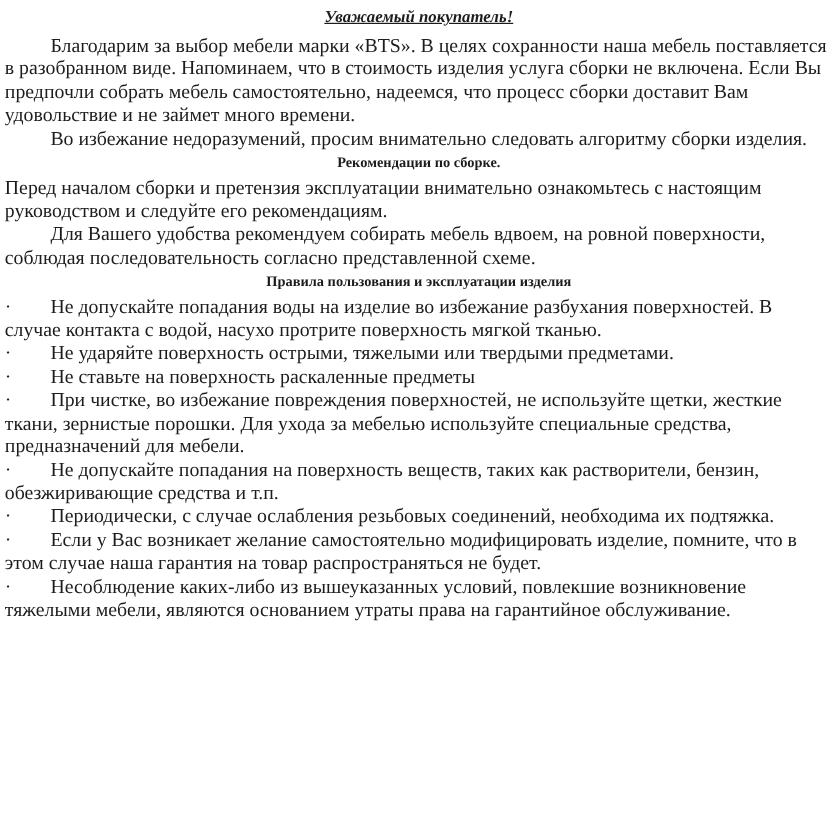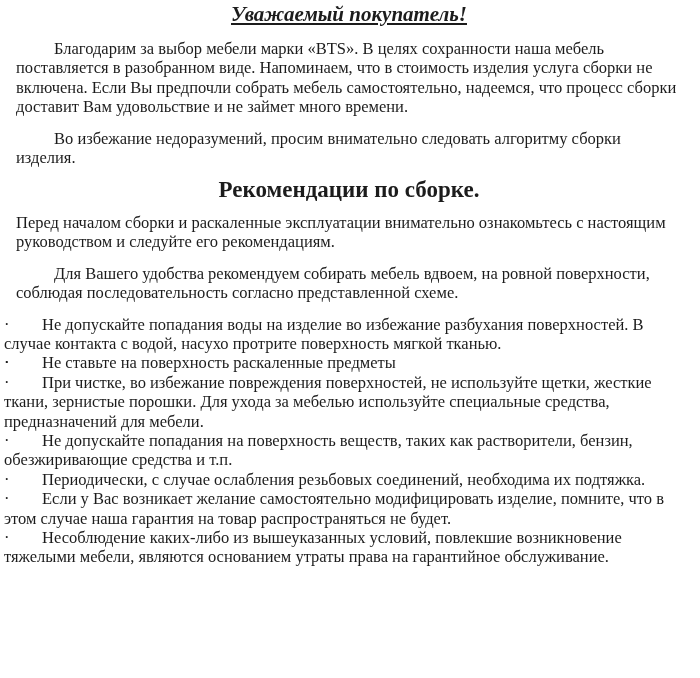--- a/index.html
+++ b/index.html
@@ -15,35 +15,35 @@
     background: #ffffff;
     color: #1c1c1c;
     font-family: "Liberation Serif", "DejaVu Serif", serif;
     font-size: 16.5px;
     line-height: 19.4px;
     overflow: hidden;
   }
   .doc-title {
     margin: 0 0 1px 0;
     text-align: center;
-    font-size: 21px;
+    font-size: 14px;
     line-height: 25px;
     font-weight: bold;
     font-style: italic;
     text-decoration: underline;
   }
   .section-heading {
     margin: 0;
     text-align: center;
-    font-size: 23px;
+    font-size: 12px;
     line-height: 21.5px;
     font-weight: bold;
   }
   p.body-par {
-    margin: 12px;
+    margin: 0;
     text-align: left;
   }
   p.indent {
     text-indent: 38px;
   }
   p.bullet-par {
     margin: 0;
     position: relative;
     text-indent: 38px;
   }
@@ -61,32 +61,33 @@
 
   <h1 class="doc-title">Уважаемый покупатель!</h1>
 
   <p class="body-par indent">Благодарим за выбор мебели марки «BTS». В целях сохранности наша мебель поставляется в разобранном виде. Напоминаем, что в стоимость изделия услуга сборки не включена. Если Вы предпочли собрать мебель самостоятельно, надеемся, что процесс сборки доставит Вам удовольствие и не займет много времени.</p>
 
 
   <p class="body-par indent">Во избежание недоразумений, просим внимательно следовать алгоритму сборки изделия.</p>
 
   <h2 class="section-heading">Рекомендации по сборке.</h2>
 
-  <p class="body-par">Перед началом сборки и раскаленные эксплуатации внимательно ознакомьтесь с настоящим руководством и следуйте его рекомендациям.</p>
+  <p class="body-par">Перед началом сборки и претензия эксплуатации внимательно ознакомьтесь с настоящим руководством и следуйте его рекомендациям.</p>
 
   <p class="body-par indent">Для Вашего удобства рекомендуем собирать мебель вдвоем, на ровной поверхности, соблюдая последовательность согласно представленной схеме.</p>
 
+  <h2 class="section-heading">Правила пользования и эксплуатации изделия</h2>
 
 
   <p class="bullet-par">
     <span class="bullet-marker">·</span><span>Не допускайте попадания воды на изделие во избежание разбухания поверхностей. В случае контакта с водой, насухо протрите поверхность мягкой тканью.</span>
   </p>
 
   <p class="bullet-par">
-    <span class="bullet-marker">·</span>
+    <span class="bullet-marker">·</span><span>Не ударяйте поверхность острыми, тяжелыми или твердыми предметами.</span>
   </p>
 
   <p class="bullet-par">
     <span class="bullet-marker">·</span><span>Не ставьте на поверхность раскаленные предметы</span>
   </p>
 
   <p class="bullet-par">
     <span class="bullet-marker">·</span><span>При чистке, во избежание повреждения поверхностей, не используйте щетки, жесткие ткани, зернистые порошки. Для ухода за мебелью используйте специальные средства, предназначений для мебели.</span>
   </p>
 

